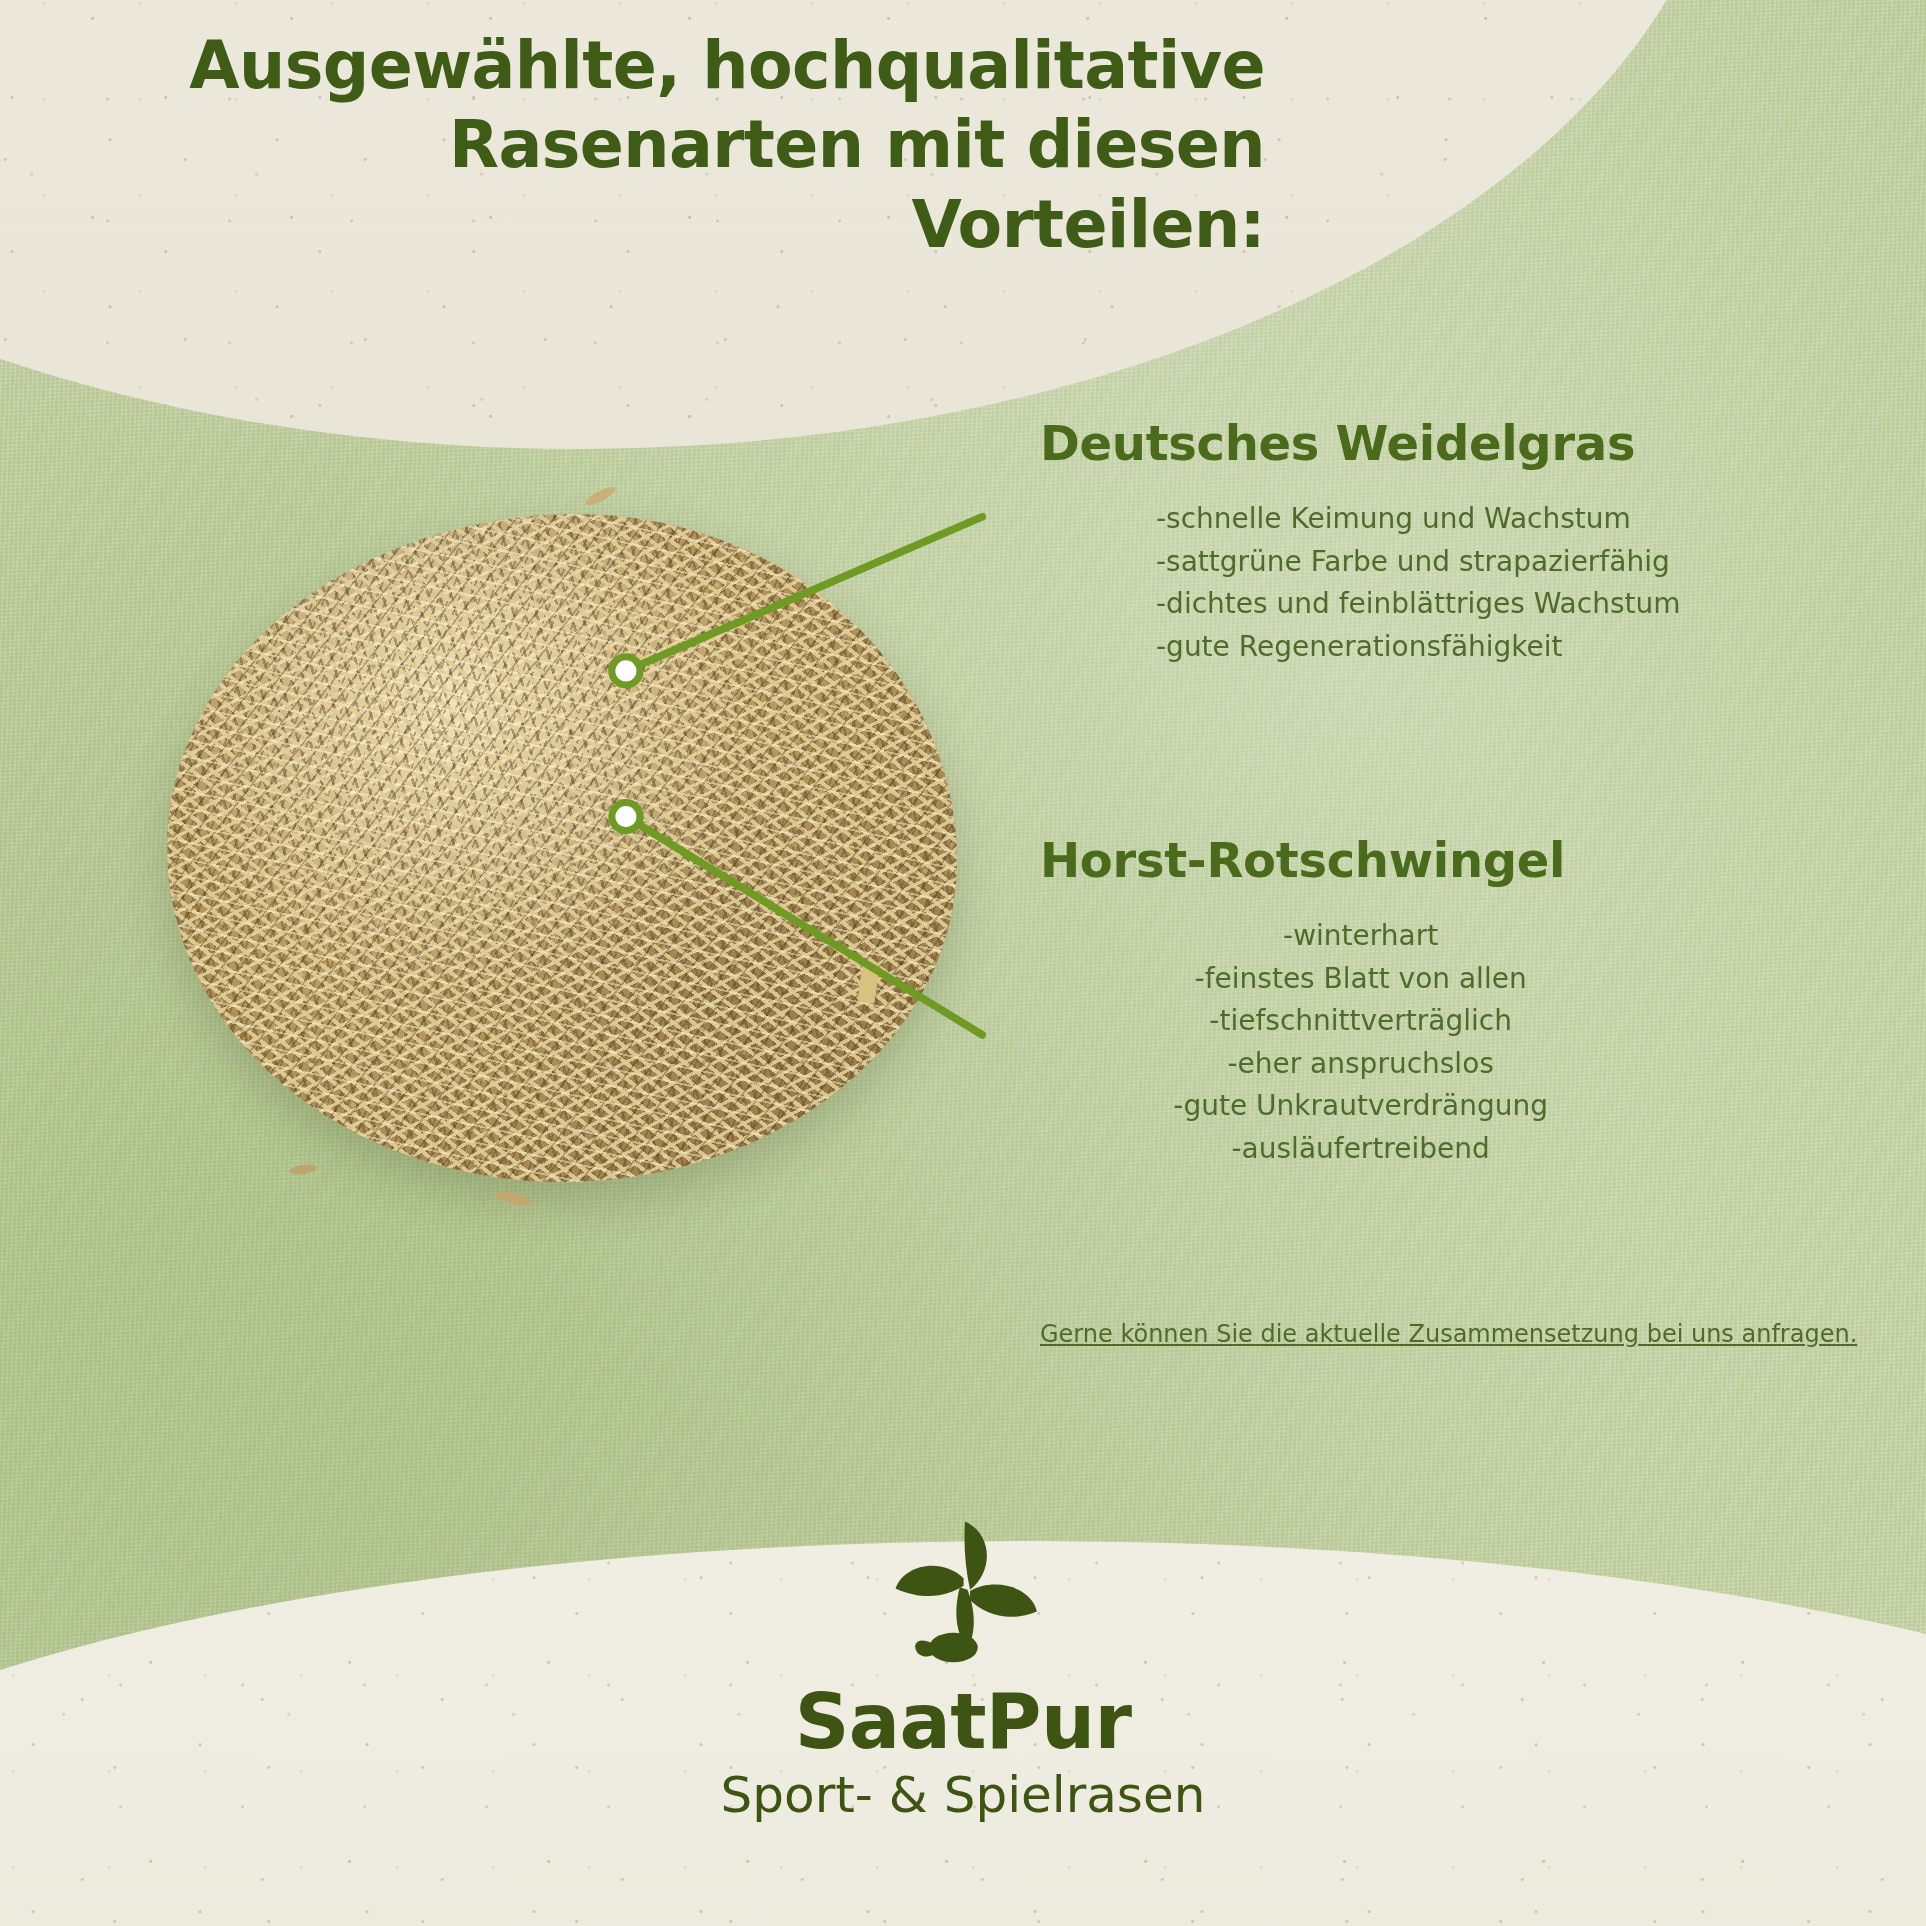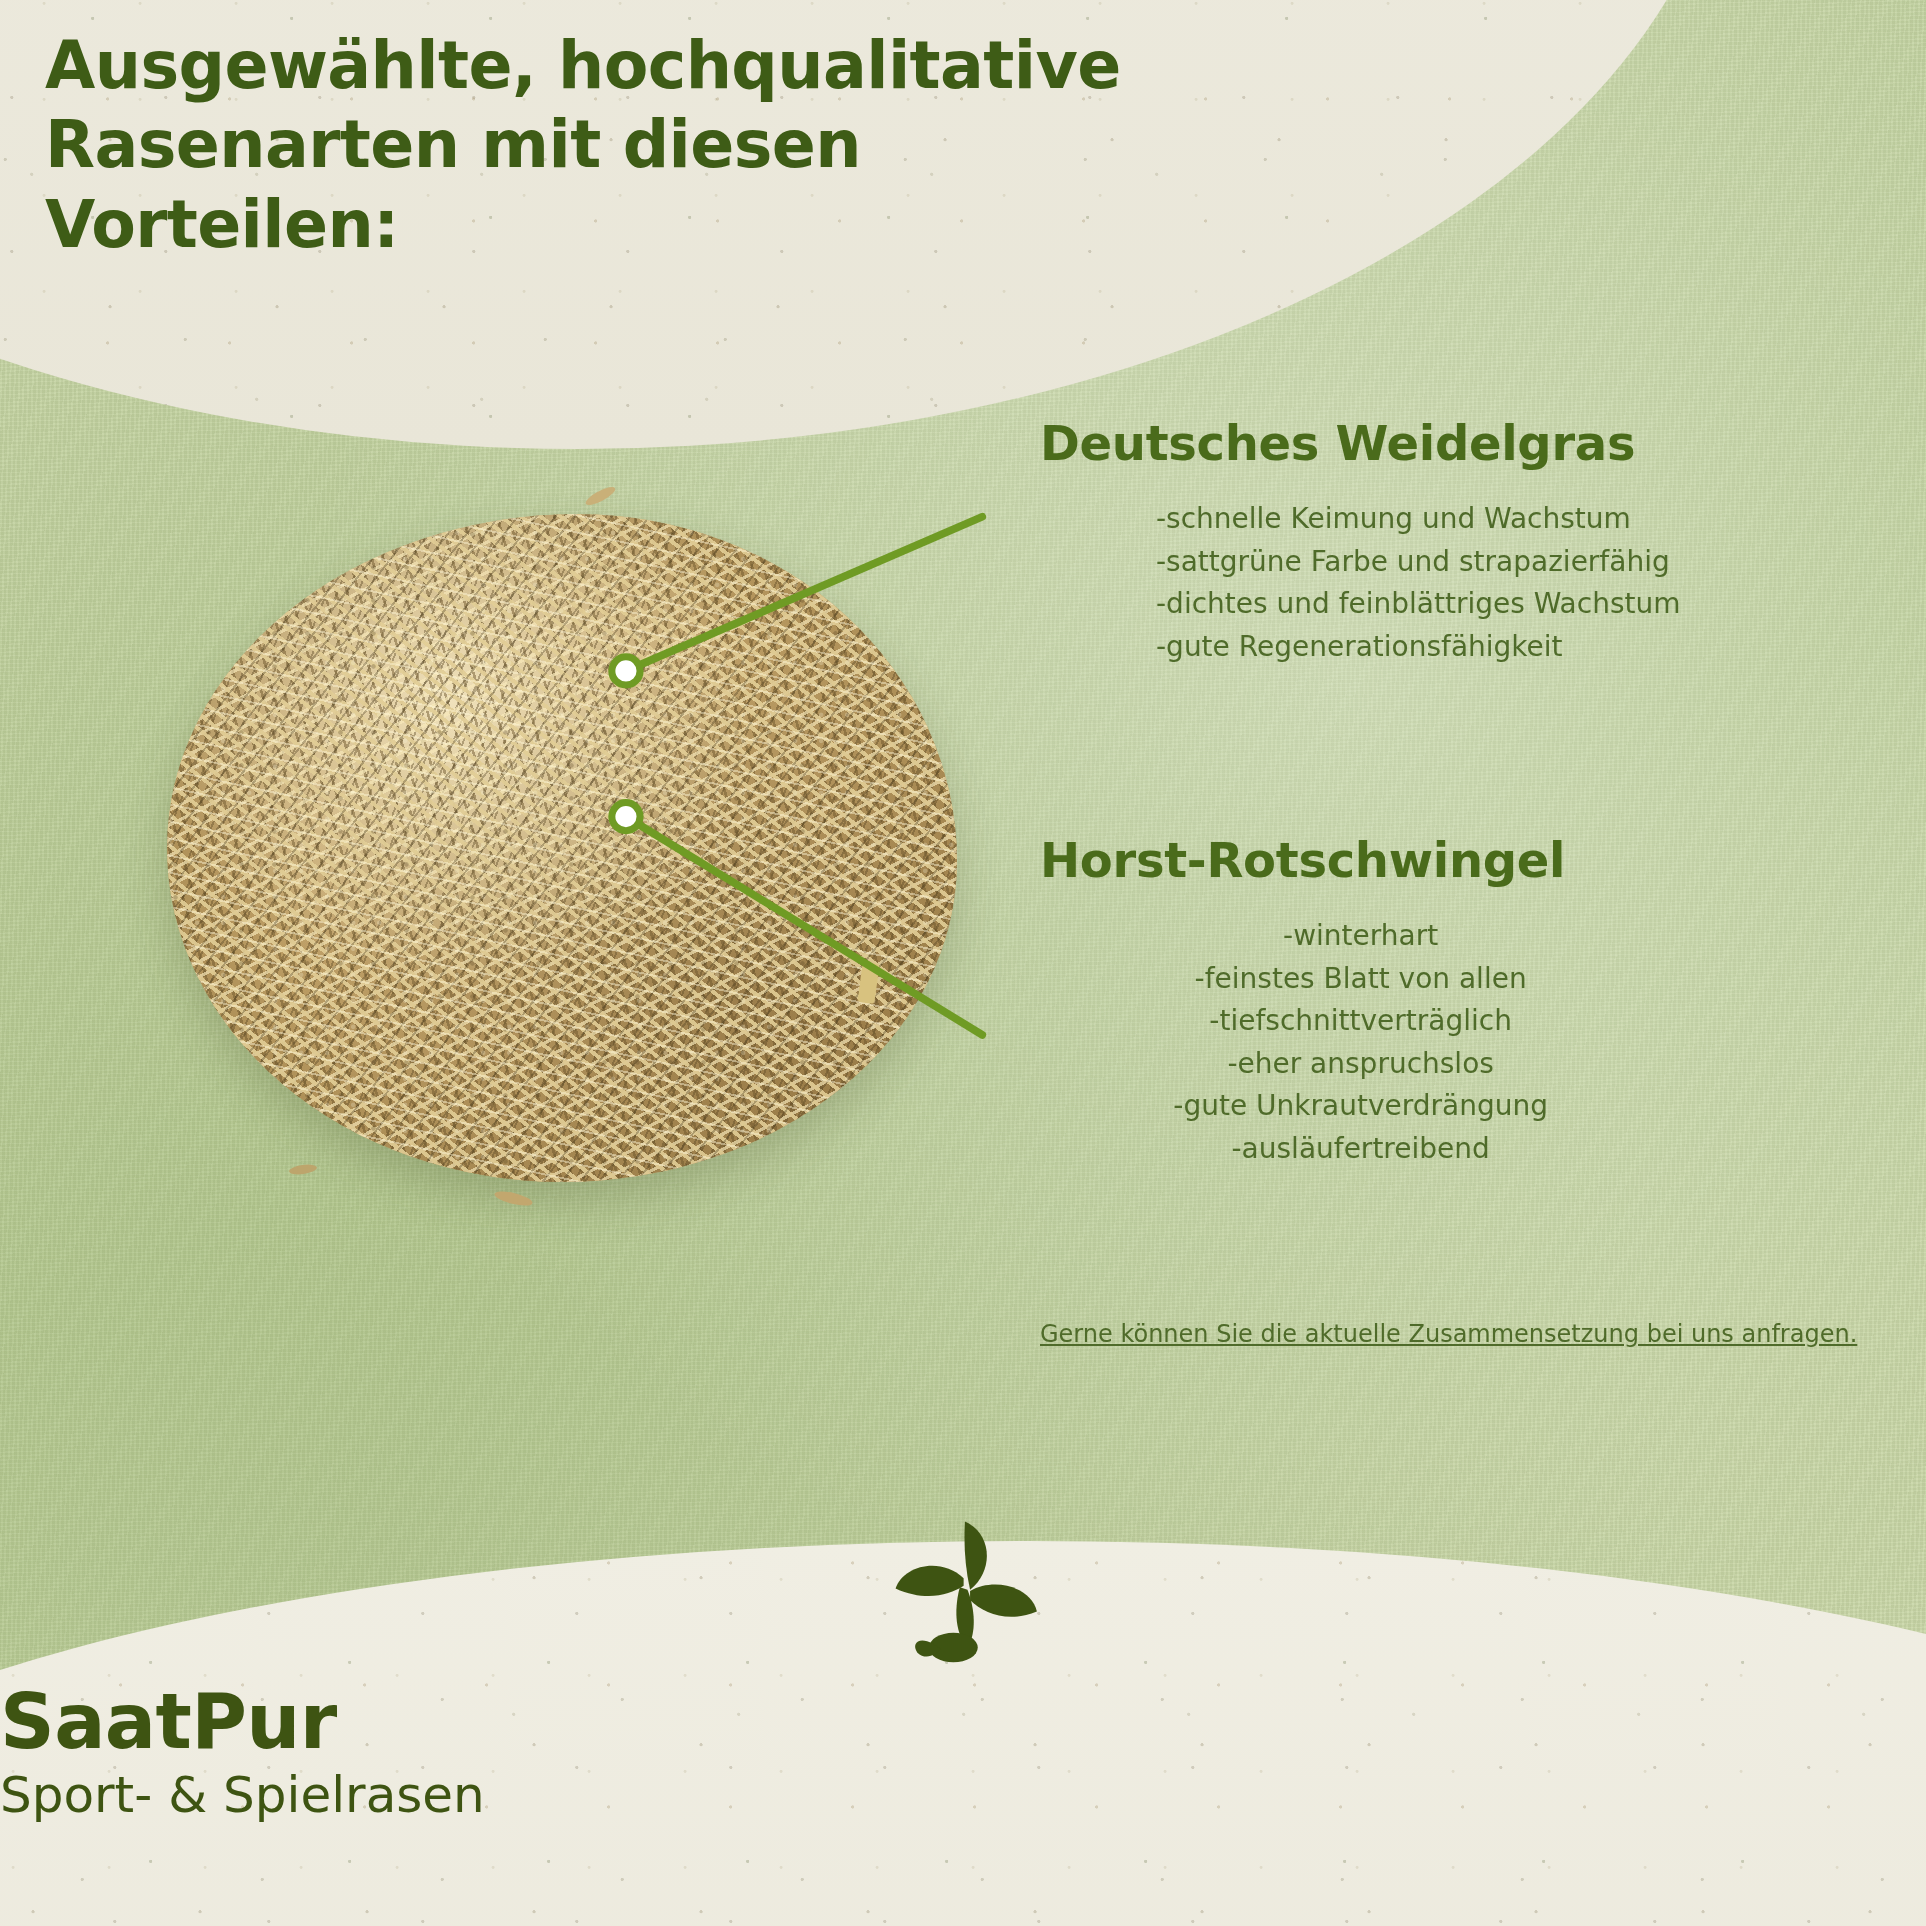--- a/index.html
+++ b/index.html
@@ -67,20 +67,21 @@
     left: 45px;
     top: 26px;
     width: 1220px;
     color: #3e5c16;
     font-family: "DejaVu Sans", sans-serif;
     font-weight: bold;
     font-size: 65px;
     line-height: 1.22;
     letter-spacing: -0.6px;
     white-space: pre-line;
+    text-align: right;
   }
 
   
   .seed-wrap {
     position: absolute;
     left: 96px;
     top: 475px;
     width: 912px;
     height: 758px;
   }
@@ -180,21 +181,21 @@
     line-height: 1.55;
     text-decoration: underline;
   }
 
   
   .logo {
     position: absolute;
     left: 0;
     top: 1515px;
     width: 1926px;
-    text-align: left;
+    text-align: center;
   }
   .logo-mark {
     display: block;
     margin: 0 auto 6.4px auto;
   }
   .logo-name {
     color: #3e5412;
     font-size: 76px;
     font-weight: bold;
     letter-spacing: -0.6px;

